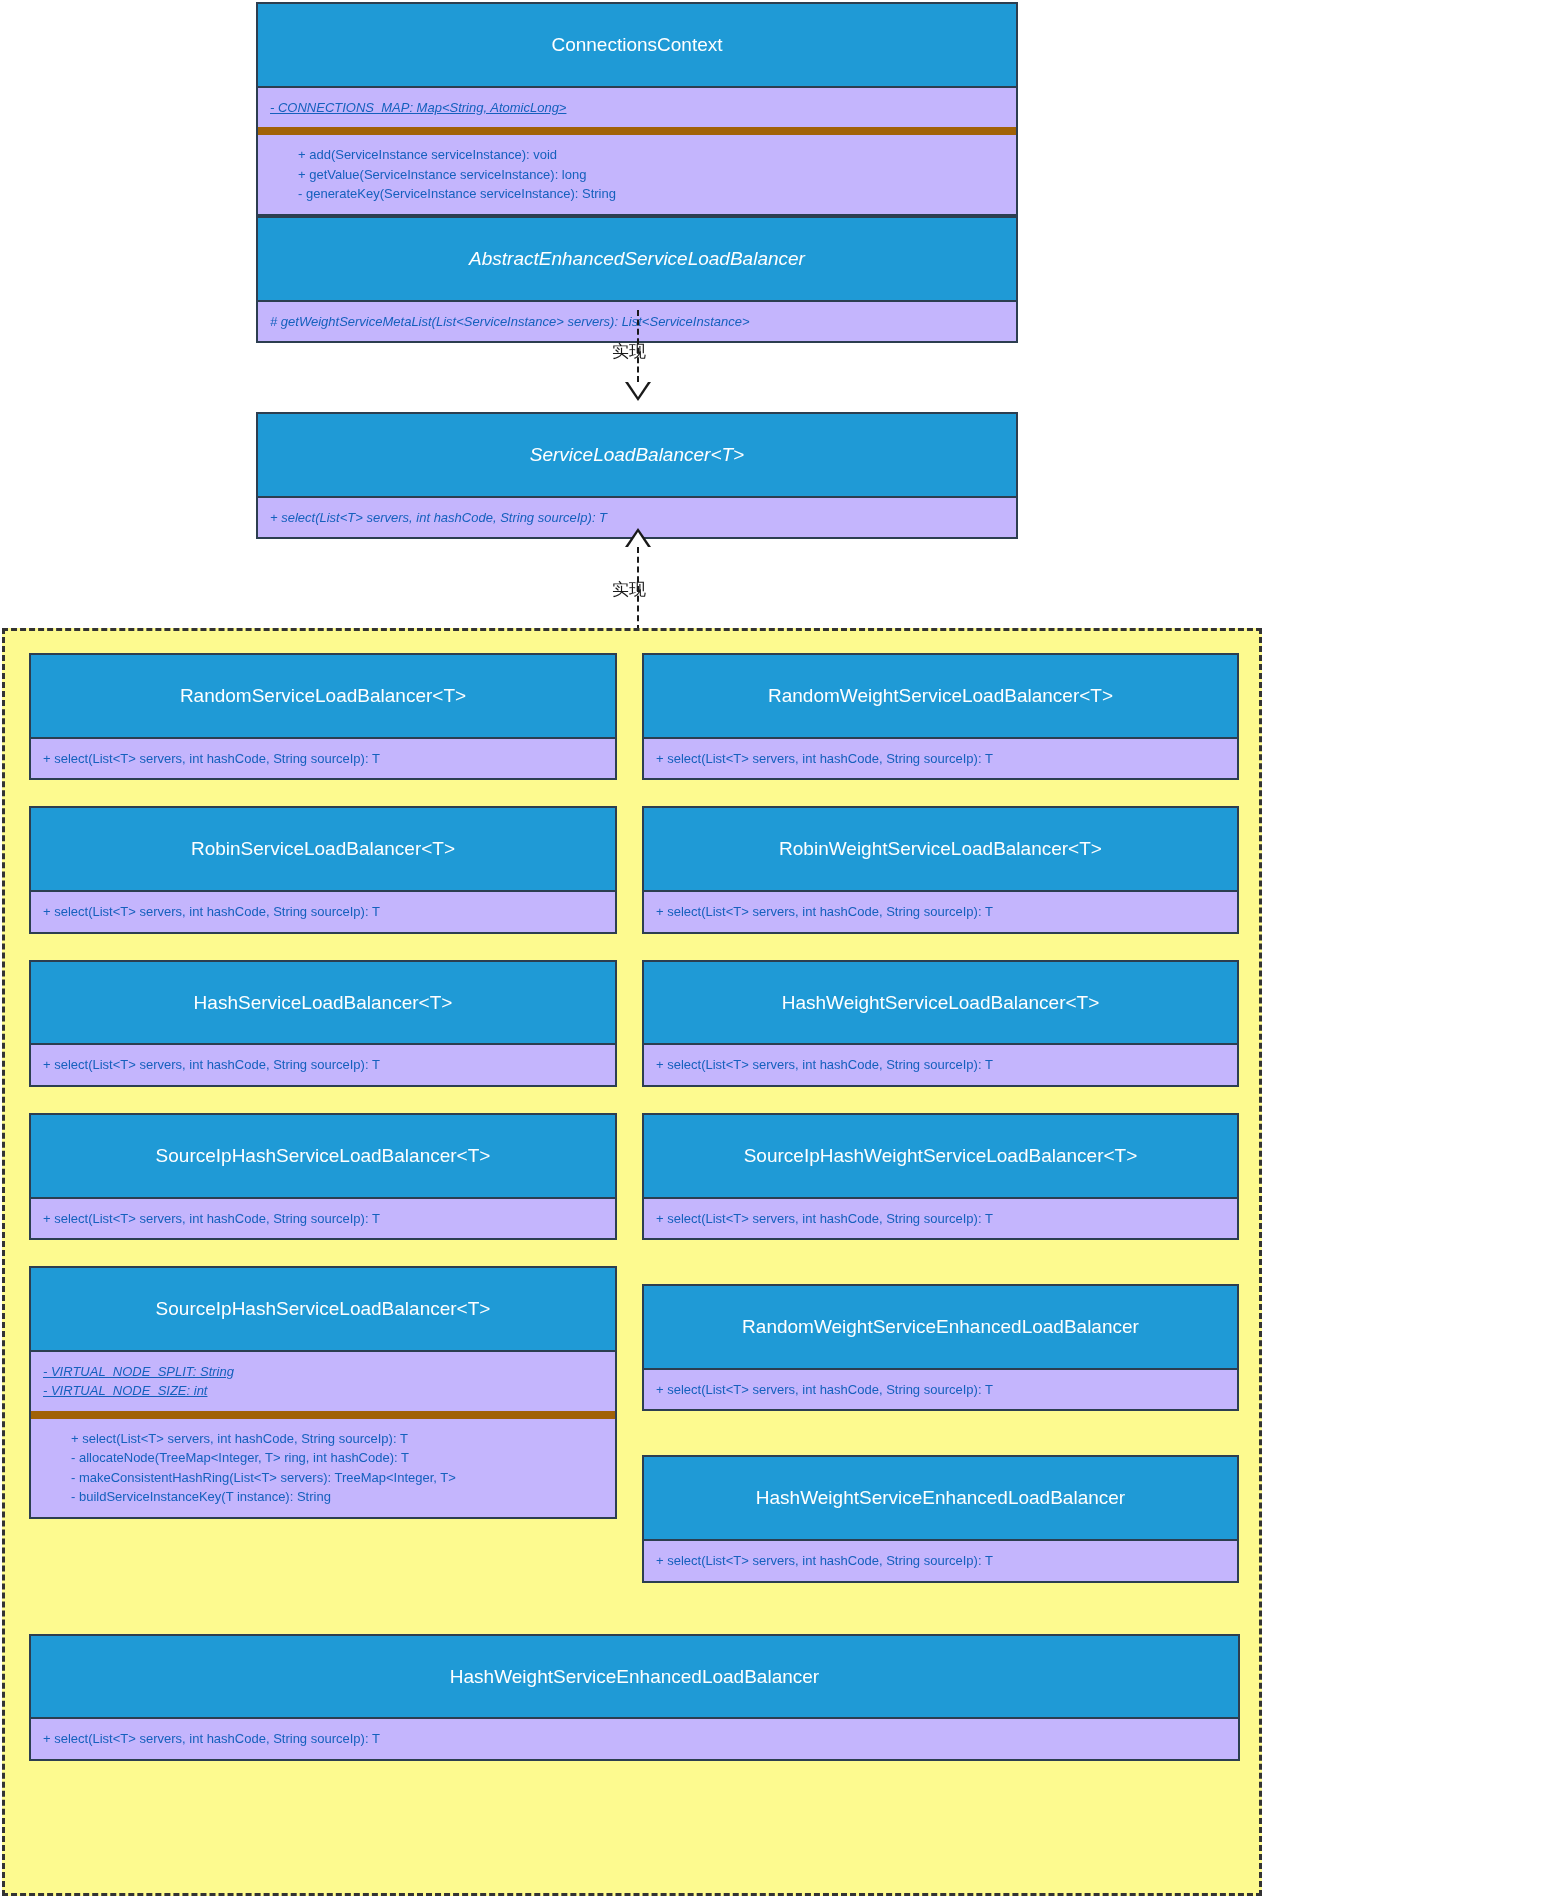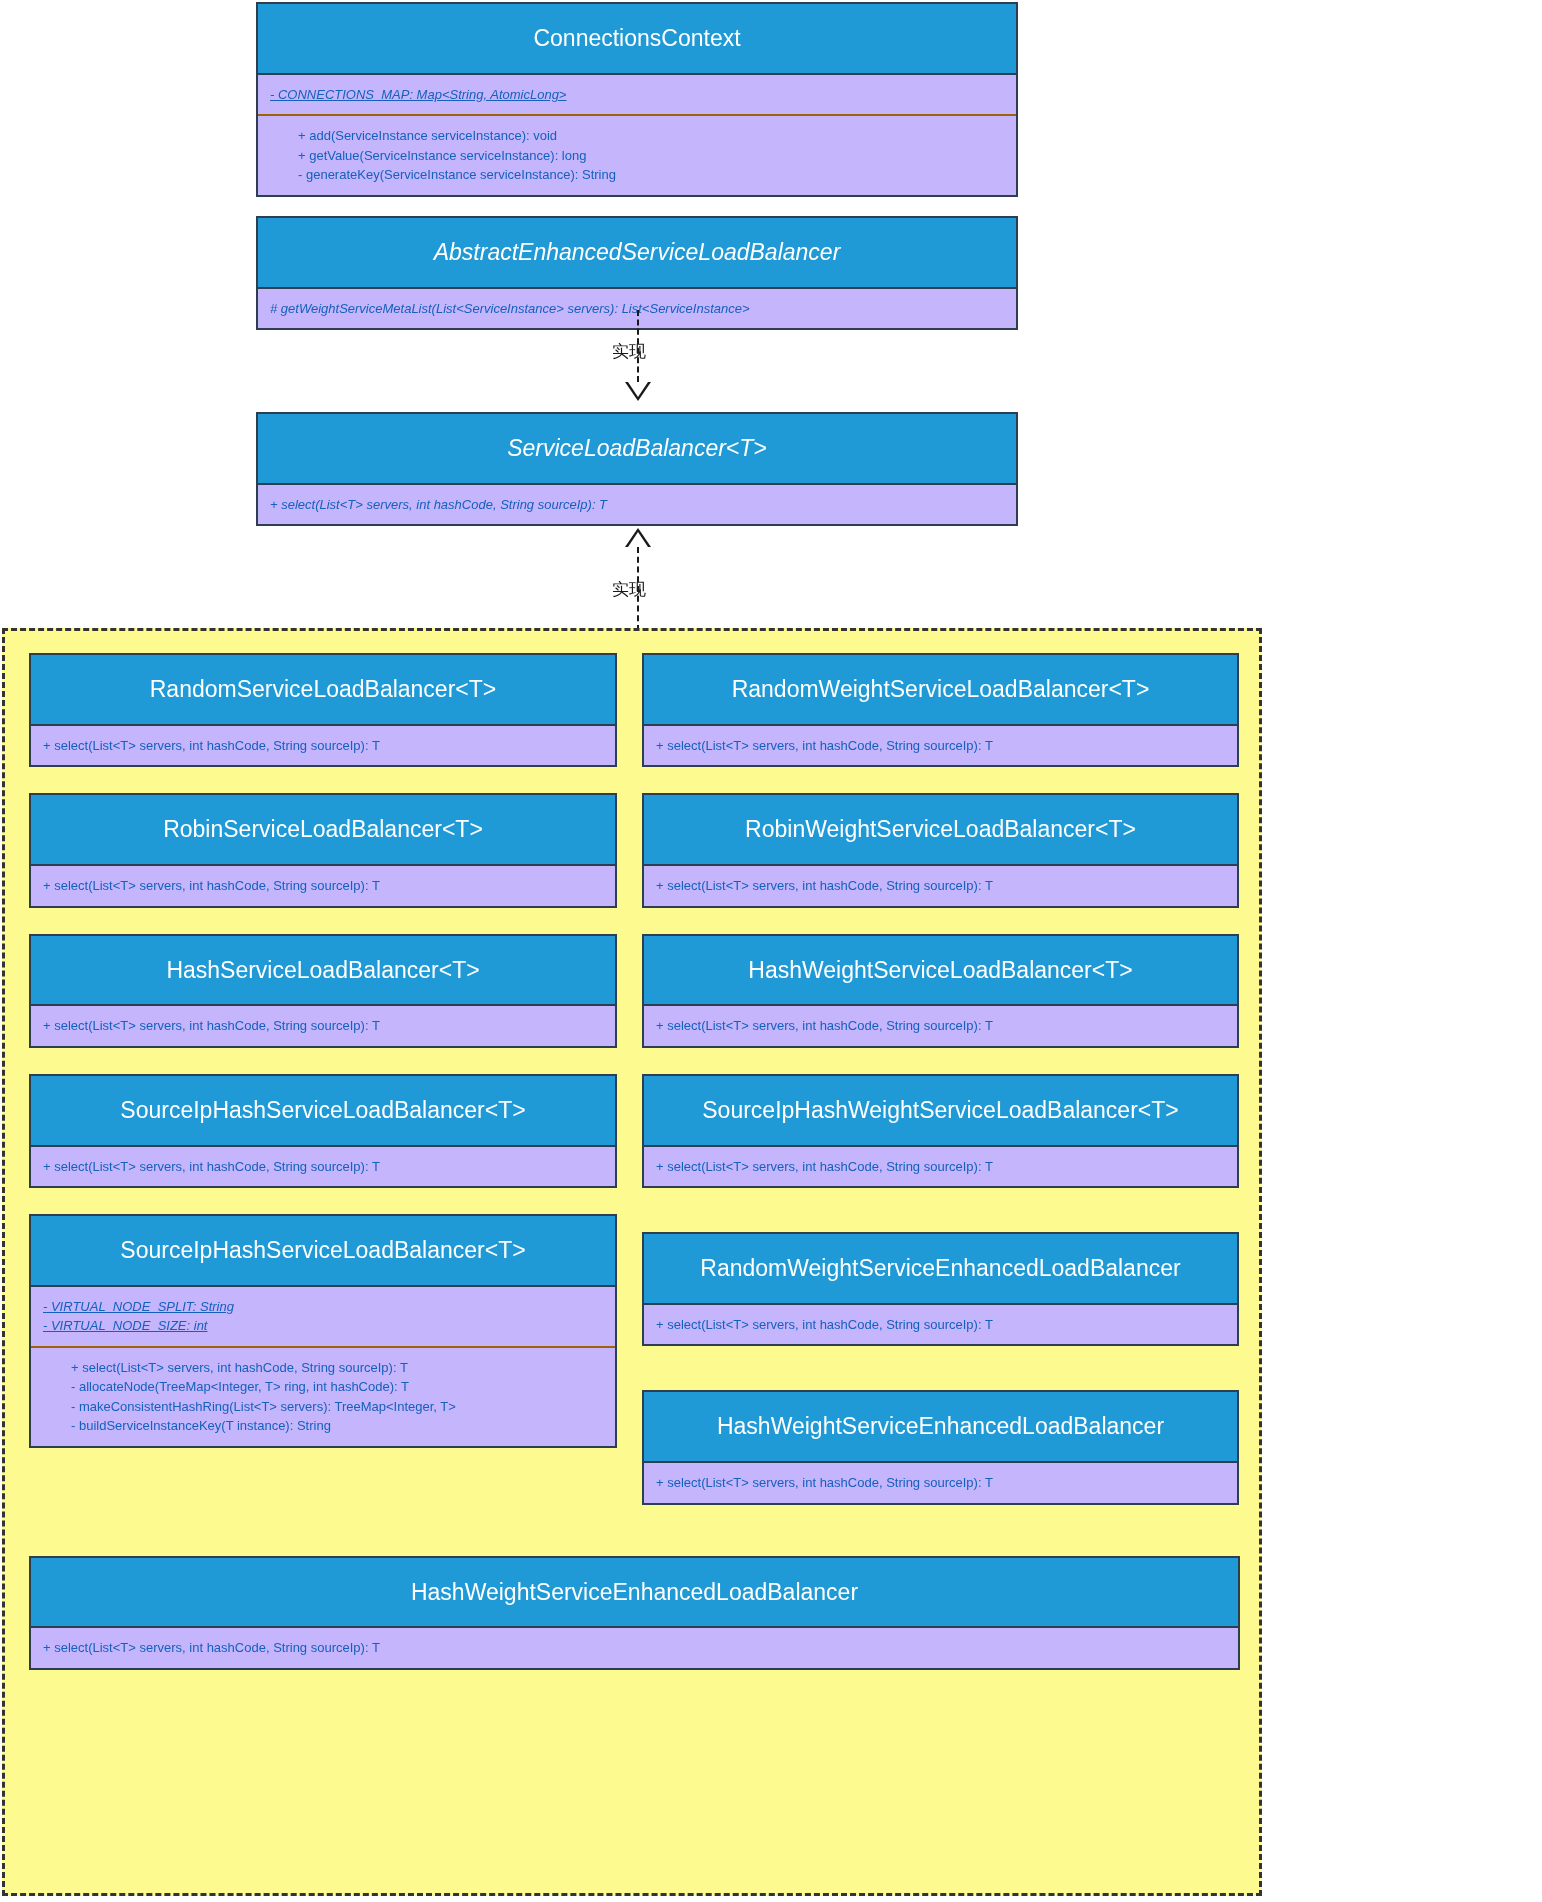--- a/index.html
+++ b/index.html
@@ -11,36 +11,36 @@
     position: relative;
     overflow: hidden;
   }
 
   
   .uml { border: 2px solid #2c3e50; background:#e7e7e7; }
   .uml-header {
     background:#1f9ad6;
     color:#ffffff;
     text-align:center;
-    font-size:23px;
-    padding:20px 6px;
+    font-size:19px;
+    padding:29px 6px;
     line-height:1.25;
     border-bottom: 2px solid #2c3e50;
   }
   .uml-header.italic { font-style: italic; }
   .uml-header .stereo { display:block; font-style: italic; }
   .uml-header .cname  { display:block; font-style: italic; }
   .uml-section {
     background:#c4b5fd;
     color:#1560bd;
     font-size:13px;
     padding:10px 12px;
     line-height:1.5;
   }
-  .uml-section + .uml-section { border-top: 2px solid #a16207; padding-left: 40px; }
+  .uml-section + .uml-section { border-top: 8px solid #a16207; padding-left: 40px; }
   .uml-section .row { white-space:nowrap; overflow:hidden; }
   .uml-section.italic .row { font-style: italic; }
   .uml-section.underline .row { text-decoration: underline; font-style: italic; }
 
   
   .abs { position:absolute; }
 
   #box-connections-context { left:256px; top:2px;  width:762px; }
   #box-abstract-balancer   { left:256px; top:216px; width:762px; }
   #box-interface-slb       { left:256px; top:412px; width:762px; }

